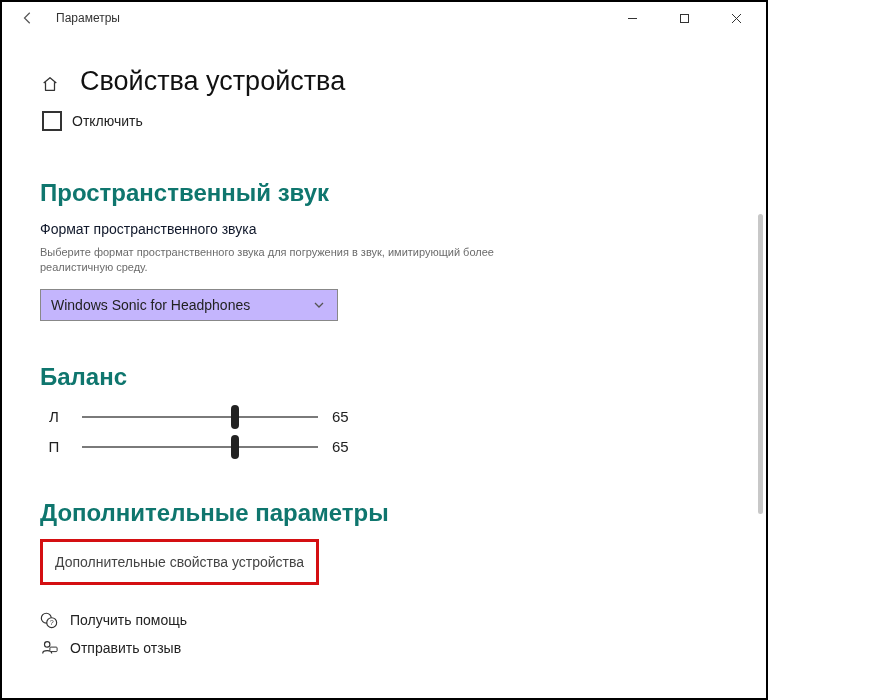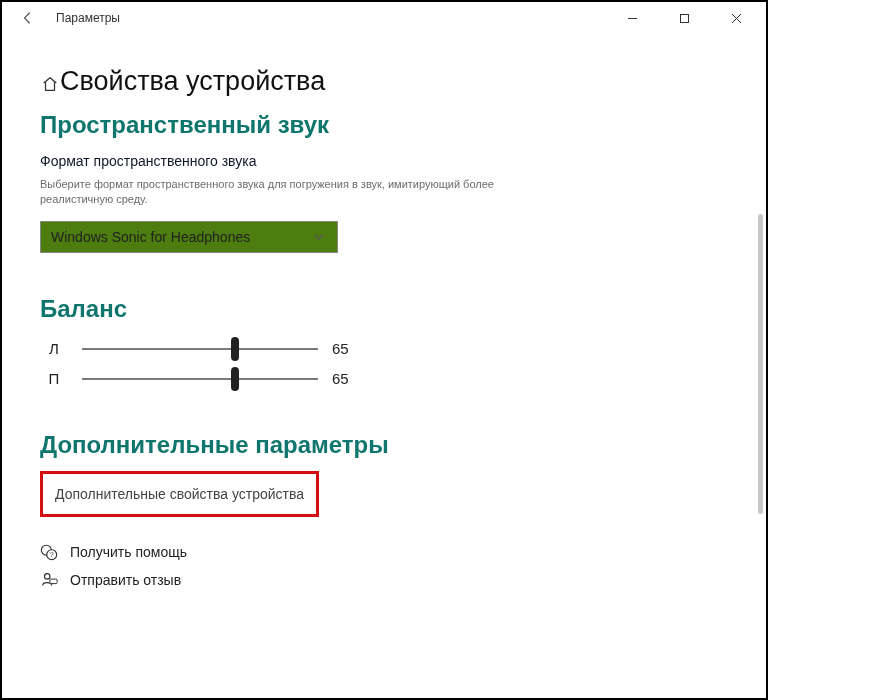--- a/index.html
+++ b/index.html
@@ -31,40 +31,41 @@
     display: flex;
   }
   .scrollarea {
     flex: 1;
     padding: 32px 0 10px 38px;
     position: relative;
   }
   .pageheader {
     display:flex;
     align-items:center;
+    gap: 20px;
     margin-bottom: 14px;
   }
   .homeicon { width: 20px; height: 20px; display:flex; align-items:center; justify-content:center; color:#333; position:relative; top:2px; }
   .pagetitle { font-size: 27px; font-weight: 400; color:#111; }
   .checkbox-row {
     display:flex; align-items:center; gap:10px;
     margin-left: 2px;
     margin-bottom: 48px;
   }
   .checkbox {
     width: 20px; height: 20px; border: 2px solid #333; background:#fff;
   }
   .checkbox-label { font-size: 14px; color:#222; }
   .section-h { font-size: 24px; font-weight: 700; color:#0f766e; margin-bottom: 14px; }
   .subheader { font-size: 14px; color:#0f172a; margin-bottom: 8px; }
   .desc { font-size: 11px; color:#6b6b6b; line-height: 1.35; margin-bottom: 14px; max-width: 520px; }
   .dropdown {
     width: 298px; height: 32px;
     border: 1px solid #888;
-    background: #4d7c0f;
+    background: #c4b5fd;
     display:flex; align-items:center;
     padding: 0 10px;
     font-size: 14px;
     color:#222;
     position: relative;
     margin-bottom: 42px;
   }
   .dropdown .dd-label { flex:1; }
   .dropdown .chev { width:16px; height:16px; display:flex; align-items:center; justify-content:center; }
   .balance-block { margin-bottom: 40px; }
@@ -140,20 +141,24 @@
 
       <div class="pageheader">
         <div class="homeicon">
           <svg width="18" height="18" viewBox="0 0 20 20">
               <path d="M3 9 L10 3 L17 9 M5 8 V17 H15 V8" stroke="#333" stroke-width="1.4" fill="none" stroke-linejoin="round"></path>
             </svg>
         </div>
         <div class="pagetitle">Свойства устройства</div>
       </div>
 
+      <div class="checkbox-row">
+        <div class="checkbox"></div>
+        <div class="checkbox-label">Отключить</div>
+      </div>
 
       <div class="section-h">Пространственный звук</div>
       <div class="subheader">Формат пространственного звука</div>
       <div class="desc">Выберите формат пространственного звука для погружения в звук, имитирующий более реалистичную среду.</div>
 
       <div class="dropdown">
         <span class="dd-label">Windows Sonic for Headphones</span>
         <span class="chev">
           <svg width="12" height="12" viewBox="0 0 12 12">
               <path d="M2 4 L6 8 L10 4" stroke="#555" stroke-width="1.3" fill="none"></path>

